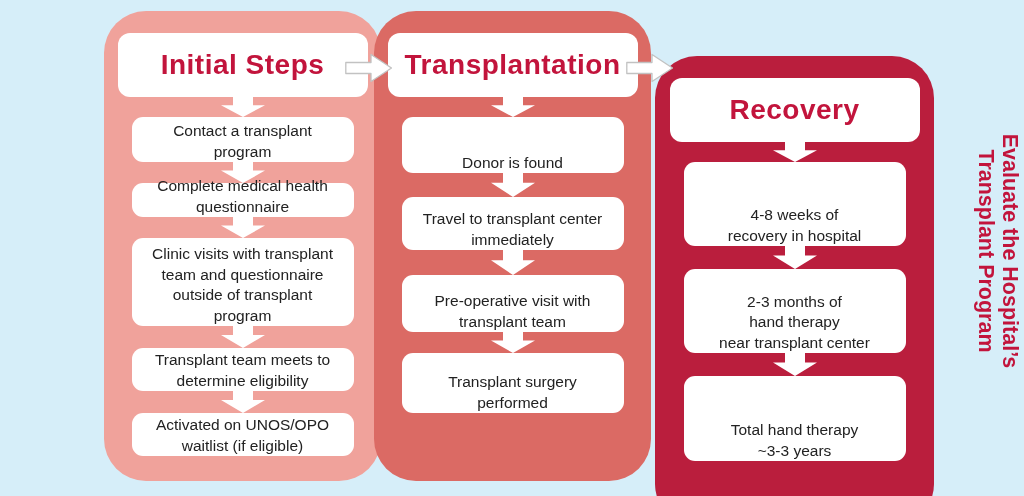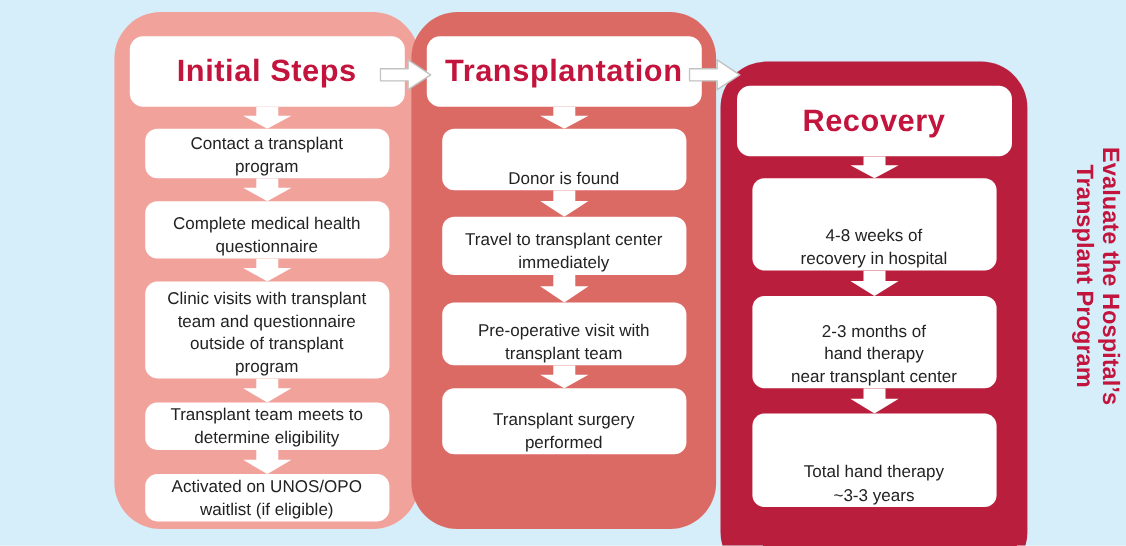--- a/index.html
+++ b/index.html
@@ -84,21 +84,21 @@
     <svg class="down-arrow" style="height:20px" viewBox="0 0 44 22" preserveAspectRatio="none">
         <polygon points="12,0 32,0 32,9 44,9 22,22 0,9 12,9" fill="#ffffff"></polygon>
       </svg>
     <div class="step-box" style="height:45px">
       <span class="step-text">Contact a transplant
 program</span>
     </div>
     <svg class="down-arrow" style="height:21px" viewBox="0 0 44 22" preserveAspectRatio="none">
         <polygon points="12,0 32,0 32,9 44,9 22,22 0,9 12,9" fill="#ffffff"></polygon>
       </svg>
-    <div class="step-box" style="height:52px">
+    <div class="step-box" style="height:34px">
       <span class="step-text">Complete medical health
 questionnaire</span>
     </div>
     <svg class="down-arrow" style="height:21px" viewBox="0 0 44 22" preserveAspectRatio="none">
         <polygon points="12,0 32,0 32,9 44,9 22,22 0,9 12,9" fill="#ffffff"></polygon>
       </svg>
     <div class="step-box" style="height:88px">
       <span class="step-text">Clinic visits with transplant
 team and questionnaire
 outside of transplant

